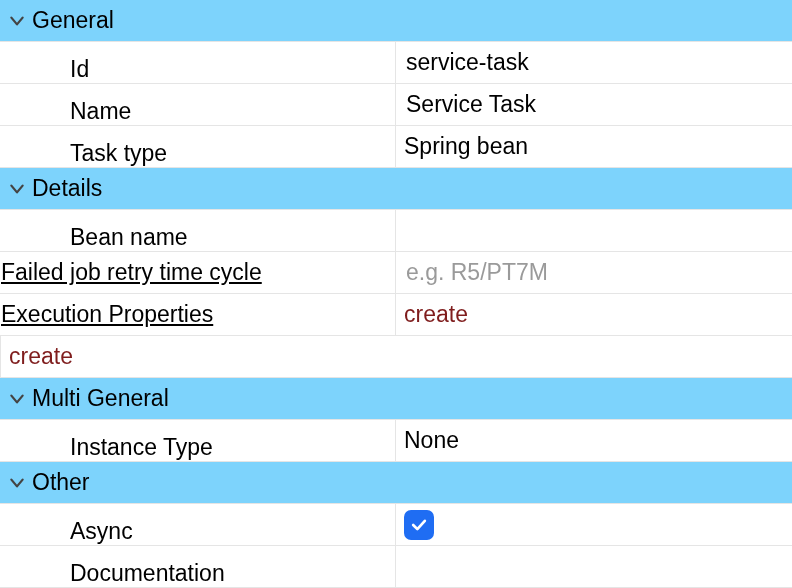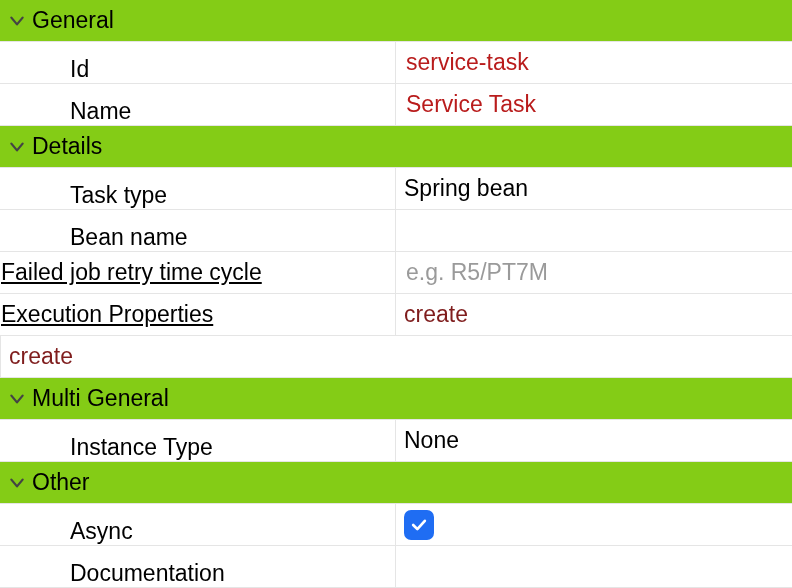--- a/index.html
+++ b/index.html
@@ -13,21 +13,21 @@
   }
   .panel { width: 792px; }
   .row {
     display: flex;
     align-items: center;
     height: 42px;
     border-bottom: 1px solid #e5e5e5;
     background: #ffffff;
   }
   .row.section {
-    background: #84cc16;
+    background: #7dd3fc;
   }
   .label-col {
     display: flex;
     align-items: center;
     width: 395px;
     min-width: 395px;
     padding-left: 8px;
     gap: 6px;
     height: 100%;
   }
@@ -42,21 +42,21 @@
     border-left: 1px solid #e5e5e5;
     padding-left: 8px;
   }
   .value-input {
     border: none;
     outline: none;
     font: inherit;
     width: 100%;
     height: 100%;
     background: transparent;
-    color: #b91c1c;
+    color: #000000;
   }
   .value-input::placeholder { color: #9a9a9a; }
   .value-text { color: #000; }
   .link { color: #7f1d1d; cursor: pointer; }
   .chev {
     width: 18px; height: 18px;
     flex: 0 0 18px;
   }
   .chev svg { display:block; }
   .checkbox {
@@ -99,39 +99,39 @@
 
   <div class="row">
     <div class="label-col indent-2">
       <span>Name</span>
     </div>
     <div class="value-col">
       <input class="value-input" value="Service Task" style="">
     </div>
   </div>
 
+  <div class="row">
+    <div class="label-col indent-2">
+      <span>Task type</span>
+    </div>
+    <div class="value-col">
+      <span class="value-text">Spring bean</span>
+    </div>
+  </div>
+
   <div class="row section">
     <div class="label-col indent-1">
       <span class="chev">
         <svg viewBox="0 0 16 16">
             <path d="M3 5 L8 11 L13 5" fill="none" stroke="#444" stroke-width="2" stroke-linecap="round" stroke-linejoin="round"></path>
           </svg>
       </span>
       <span>Details</span>
     </div>
     <div class="value-col"></div>
-  </div>
-
-  <div class="row">
-    <div class="label-col indent-2">
-      <span>Task type</span>
-    </div>
-    <div class="value-col">
-      <span class="value-text">Spring bean</span>
-    </div>
   </div>
 
   <div class="row">
     <div class="label-col indent-2">
       <span>Bean name</span>
     </div>
     <div class="value-col">
       <input class="value-input" value="" style="">
     </div>
   </div>

